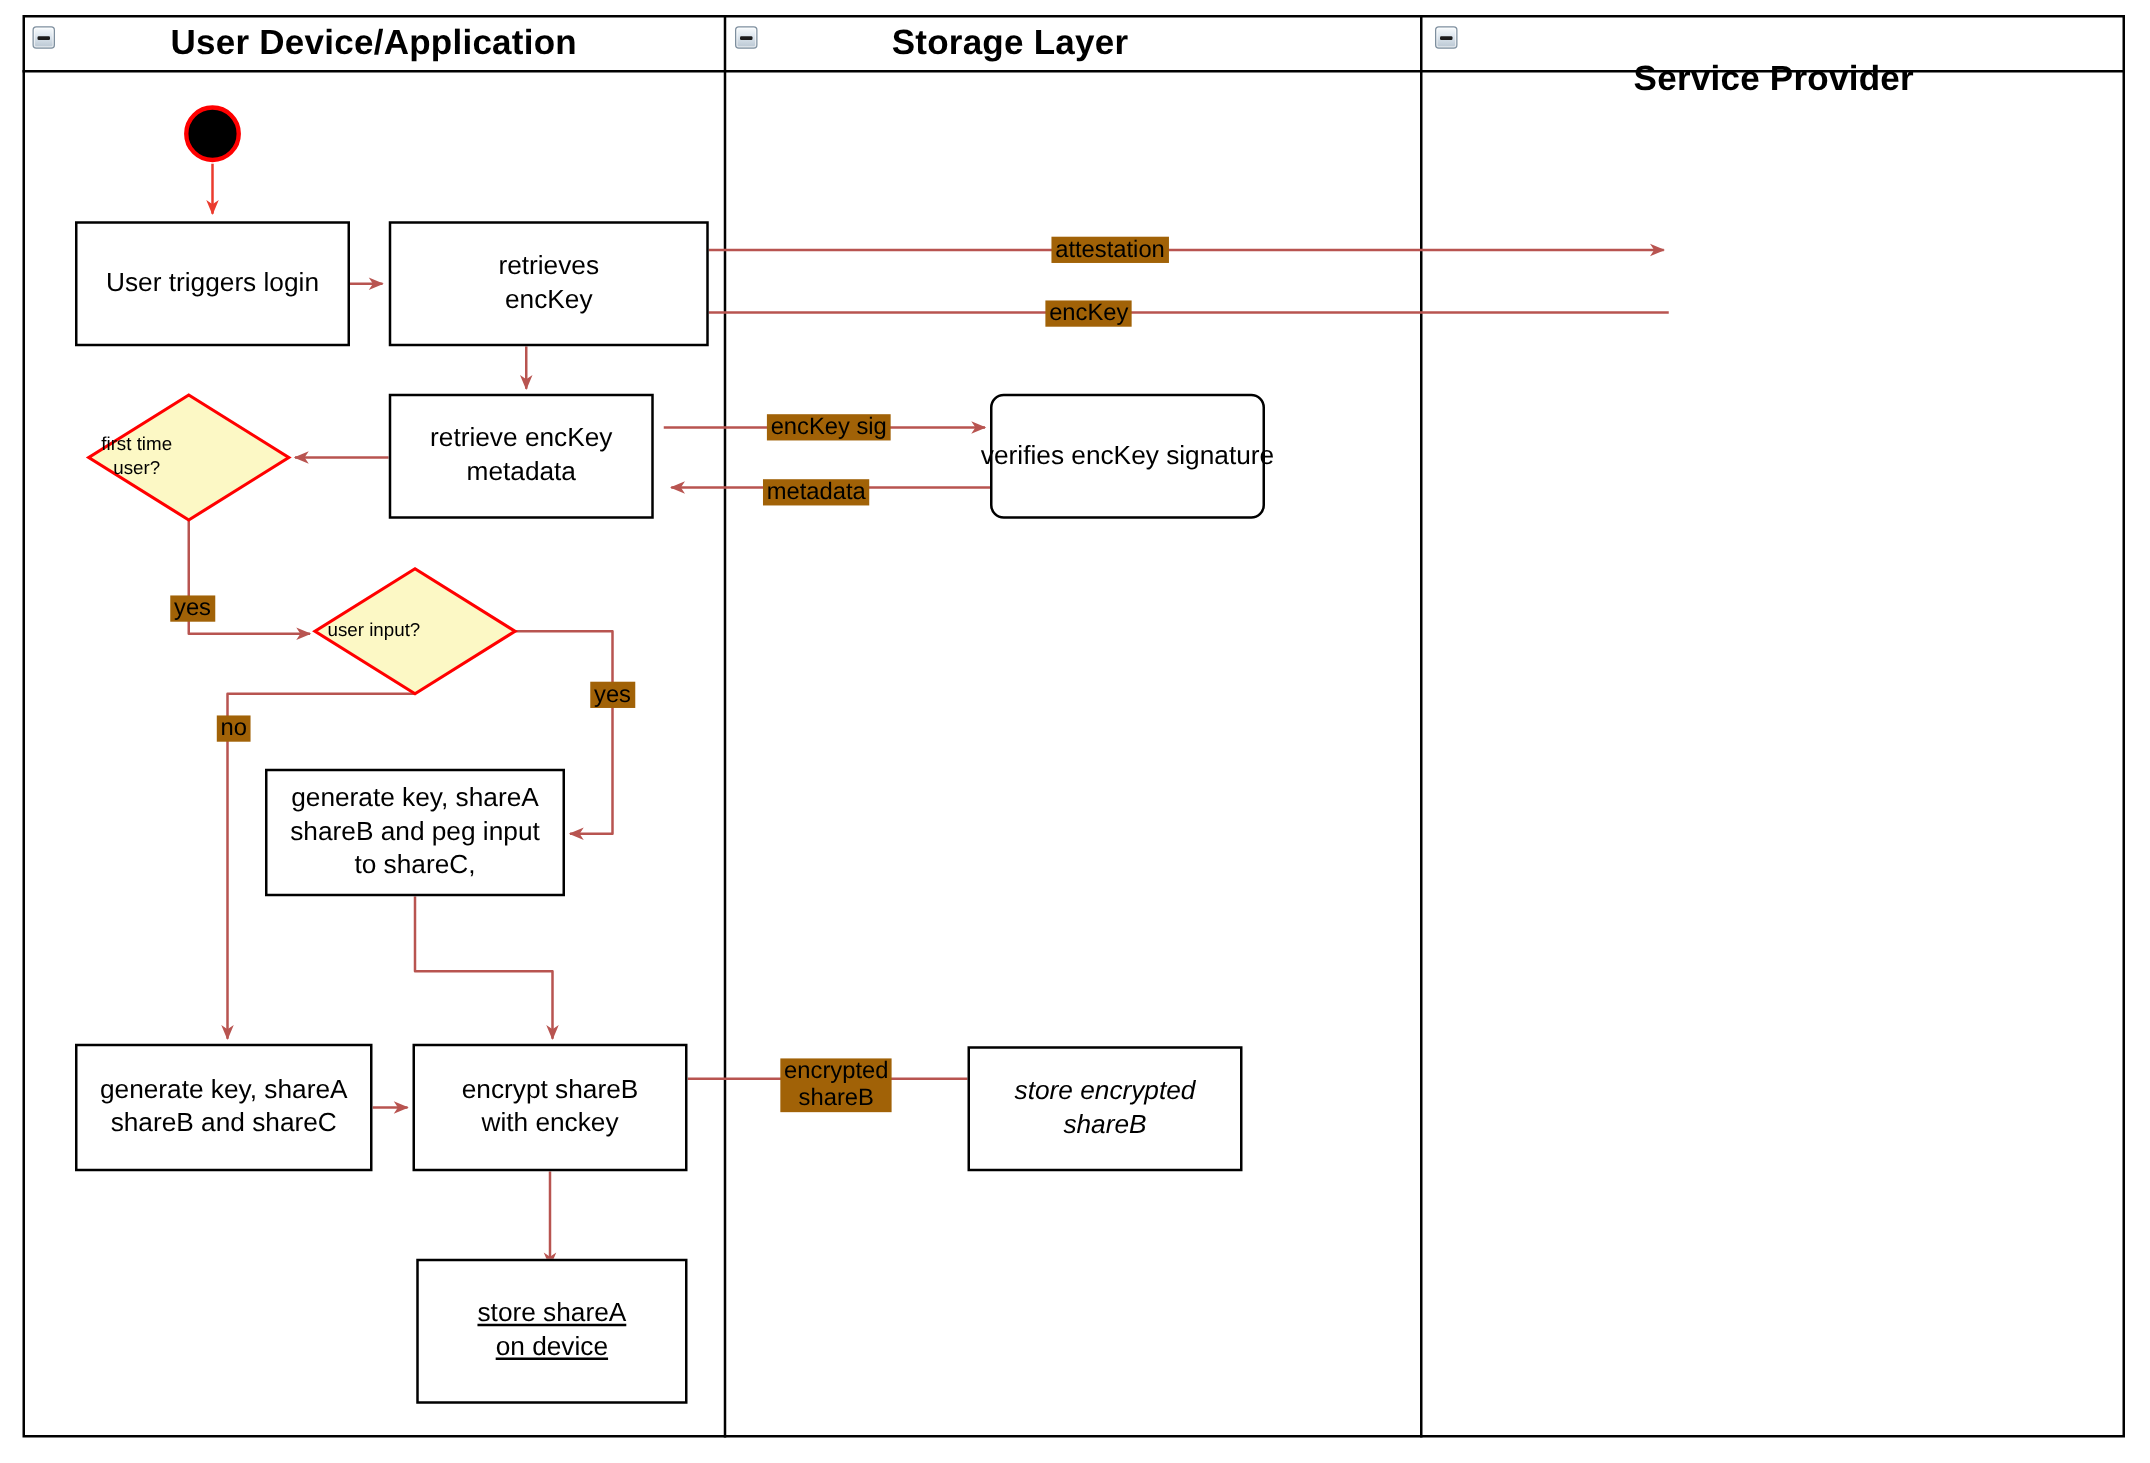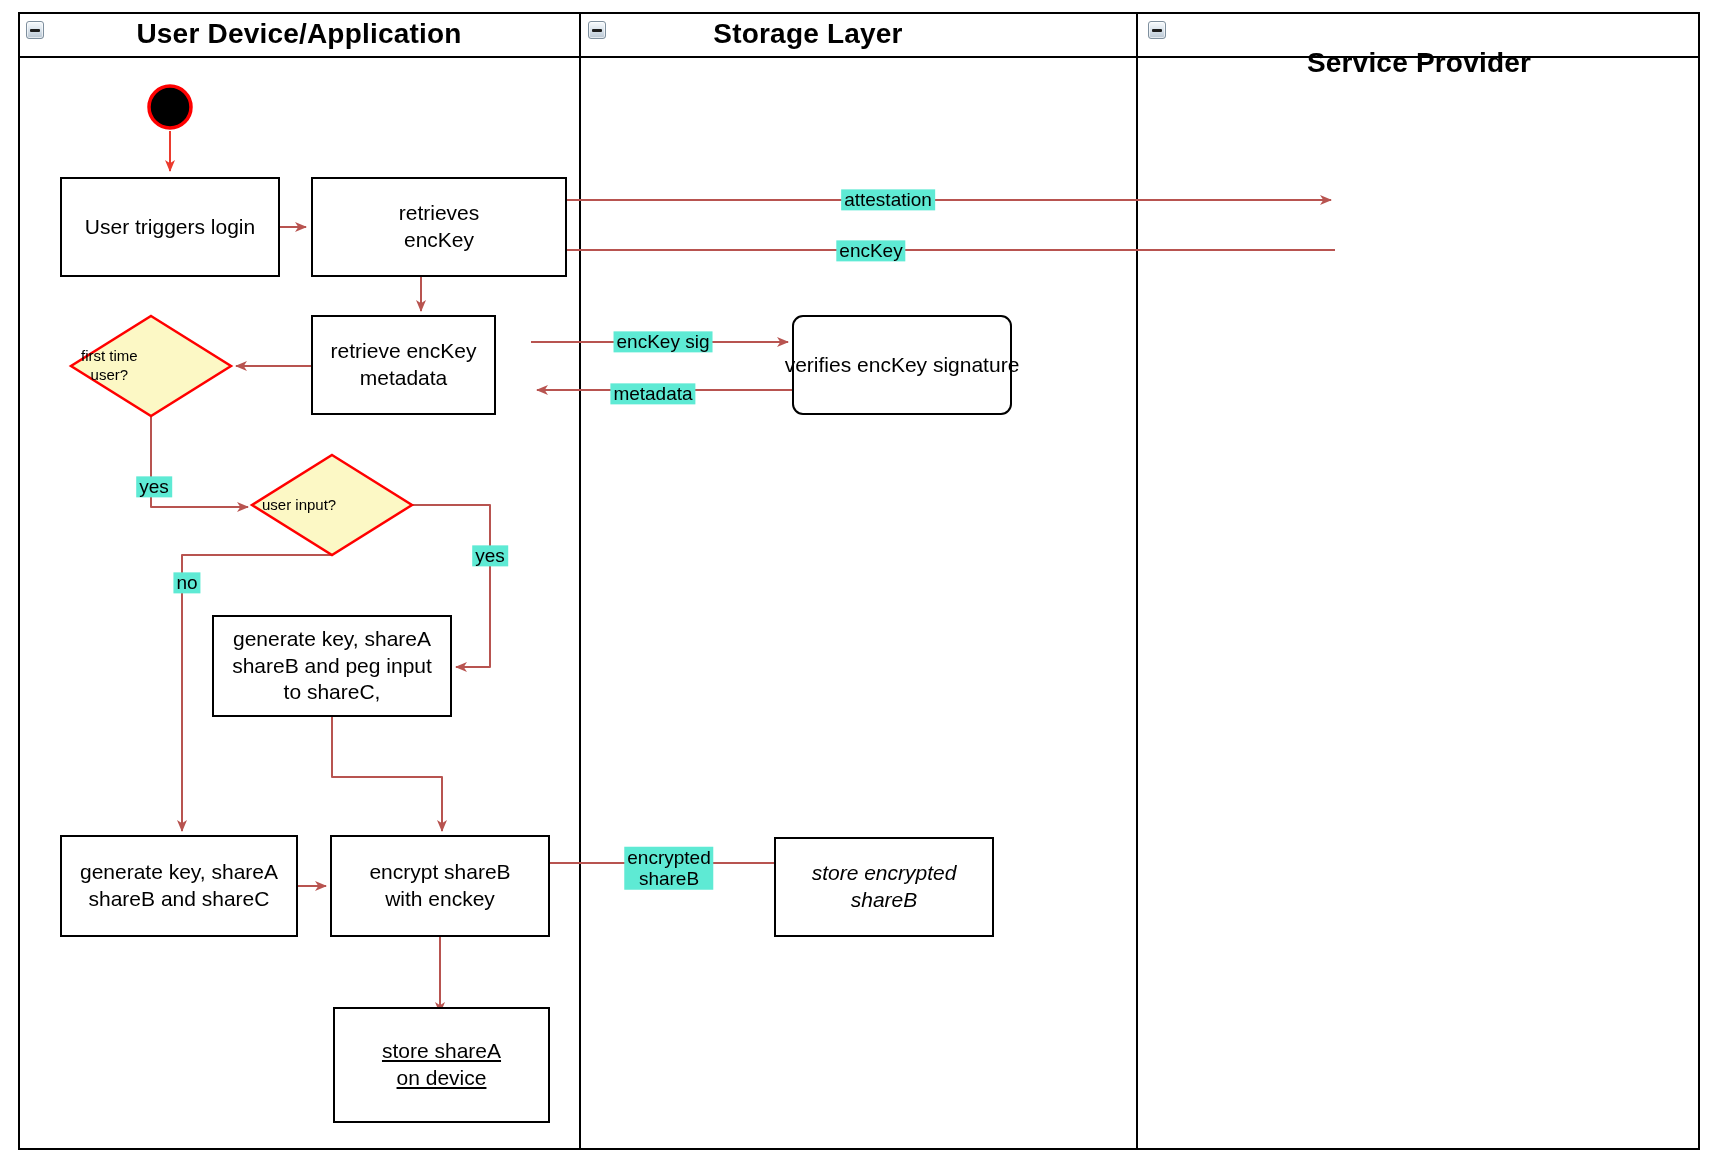--- a/index.html
+++ b/index.html
@@ -27,21 +27,21 @@
     display:flex;align-items:center;justify-content:center;
     text-align:center;font-size:21px;line-height:1.28;white-space:pre-line;
   }
   .node.nowrap{white-space:nowrap;border-radius:11px;}
   .dlabel{
     display:flex;align-items:center;justify-content:flex-start;text-align:center;
     font-size:15px;line-height:1.25;white-space:pre-line;background:transparent;
   }
   .elabel{
     position:absolute;transform:translate(-50%,-50%);
-    background:#5eead4;padding:0 3px;font-size:19px;line-height:1.12;
+    background:#a16207;padding:0 3px;font-size:19px;line-height:1.12;
     text-align:center;white-space:pre-line;
   }
   svg.layer{position:absolute;left:0;top:0;pointer-events:none;}
 </style>
 </head>
 <body>
 
 <div class="canvas">
 
   <div class="abs pool-outer" style="left:18px;top:12px;width:1682px;height:1138px;"></div>
@@ -111,21 +111,21 @@
     <span>user input?</span>
   </div>
 
   <div class="abs node" style="left:60px;top:177px;width:220px;height:100px;">
     <span>User triggers login</span>
   </div>
   <div class="abs node" style="left:311px;top:177px;width:256px;height:100px;">
     <span>retrieves
 encKey</span>
   </div>
-  <div class="abs node" style="left:311px;top:315px;width:185px;height:100px;">
+  <div class="abs node" style="left:311px;top:315px;width:212px;height:100px;">
     <span>retrieve encKey
 metadata</span>
   </div>
   <div class="abs node nowrap" style="left:792px;top:315px;width:220px;height:100px;">
     <span>verifies encKey signature</span>
   </div>
   <div class="abs node" style="left:212px;top:615px;width:240px;height:102px;">
     <span>generate key, shareA
 shareB and peg input
 to shareC,</span>

